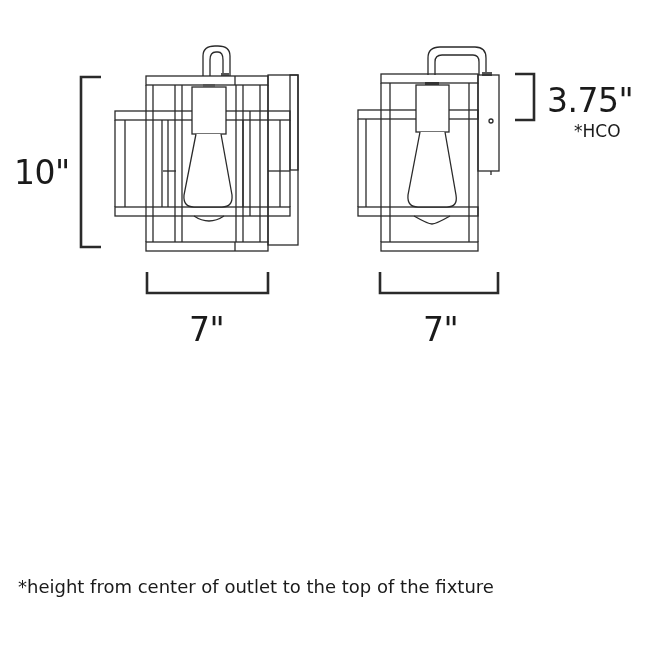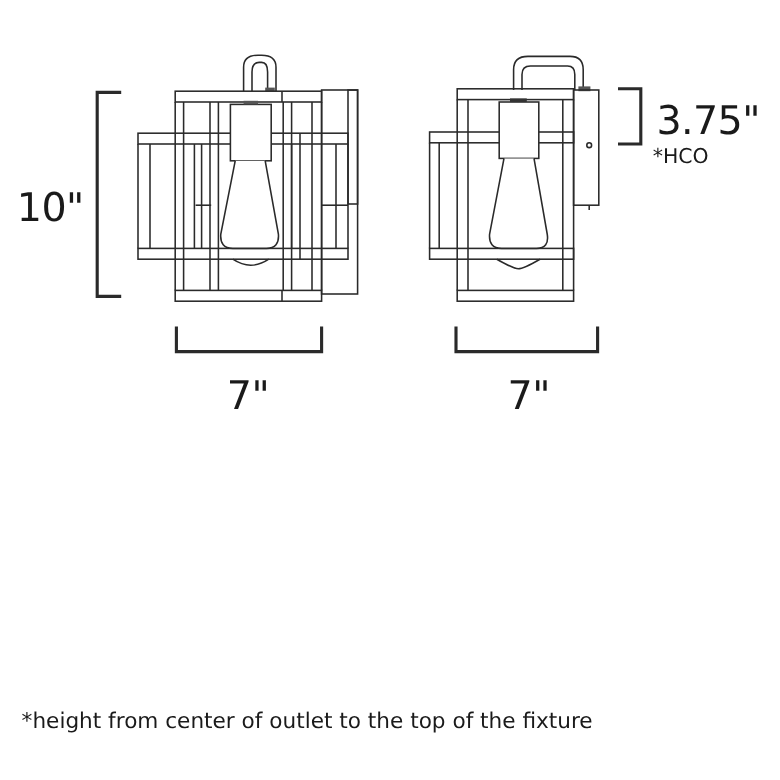--- a/index.html
+++ b/index.html
@@ -109,14 +109,14 @@
     <g stroke-width="2.6">
       <polyline points="380,272 380,293 498,293 498,272"></polyline>
     </g>
   </g>
 </svg>
 
 <div class="label dim-large" style="left:14px; top:156px;">10"</div>
 <div class="label dim-large" style="left:189px; top:313px;">7"</div>
 <div class="label dim-large" style="left:423px; top:313px;">7"</div>
 <div class="label dim-large" style="left:547px; top:84px;">3.75"</div>
-<div class="label dim-small" style="left:544px; top:123px;">*HCO</div>
-<div class="label footnote" style="left:18px; top:593px;">*height from center of outlet to the top of the fixture</div>
+<div class="label dim-small" style="left:574px; top:123px;">*HCO</div>
+<div class="label footnote" style="left:18px; top:578px;">*height from center of outlet to the top of the fixture</div>
 
 </body></html>

